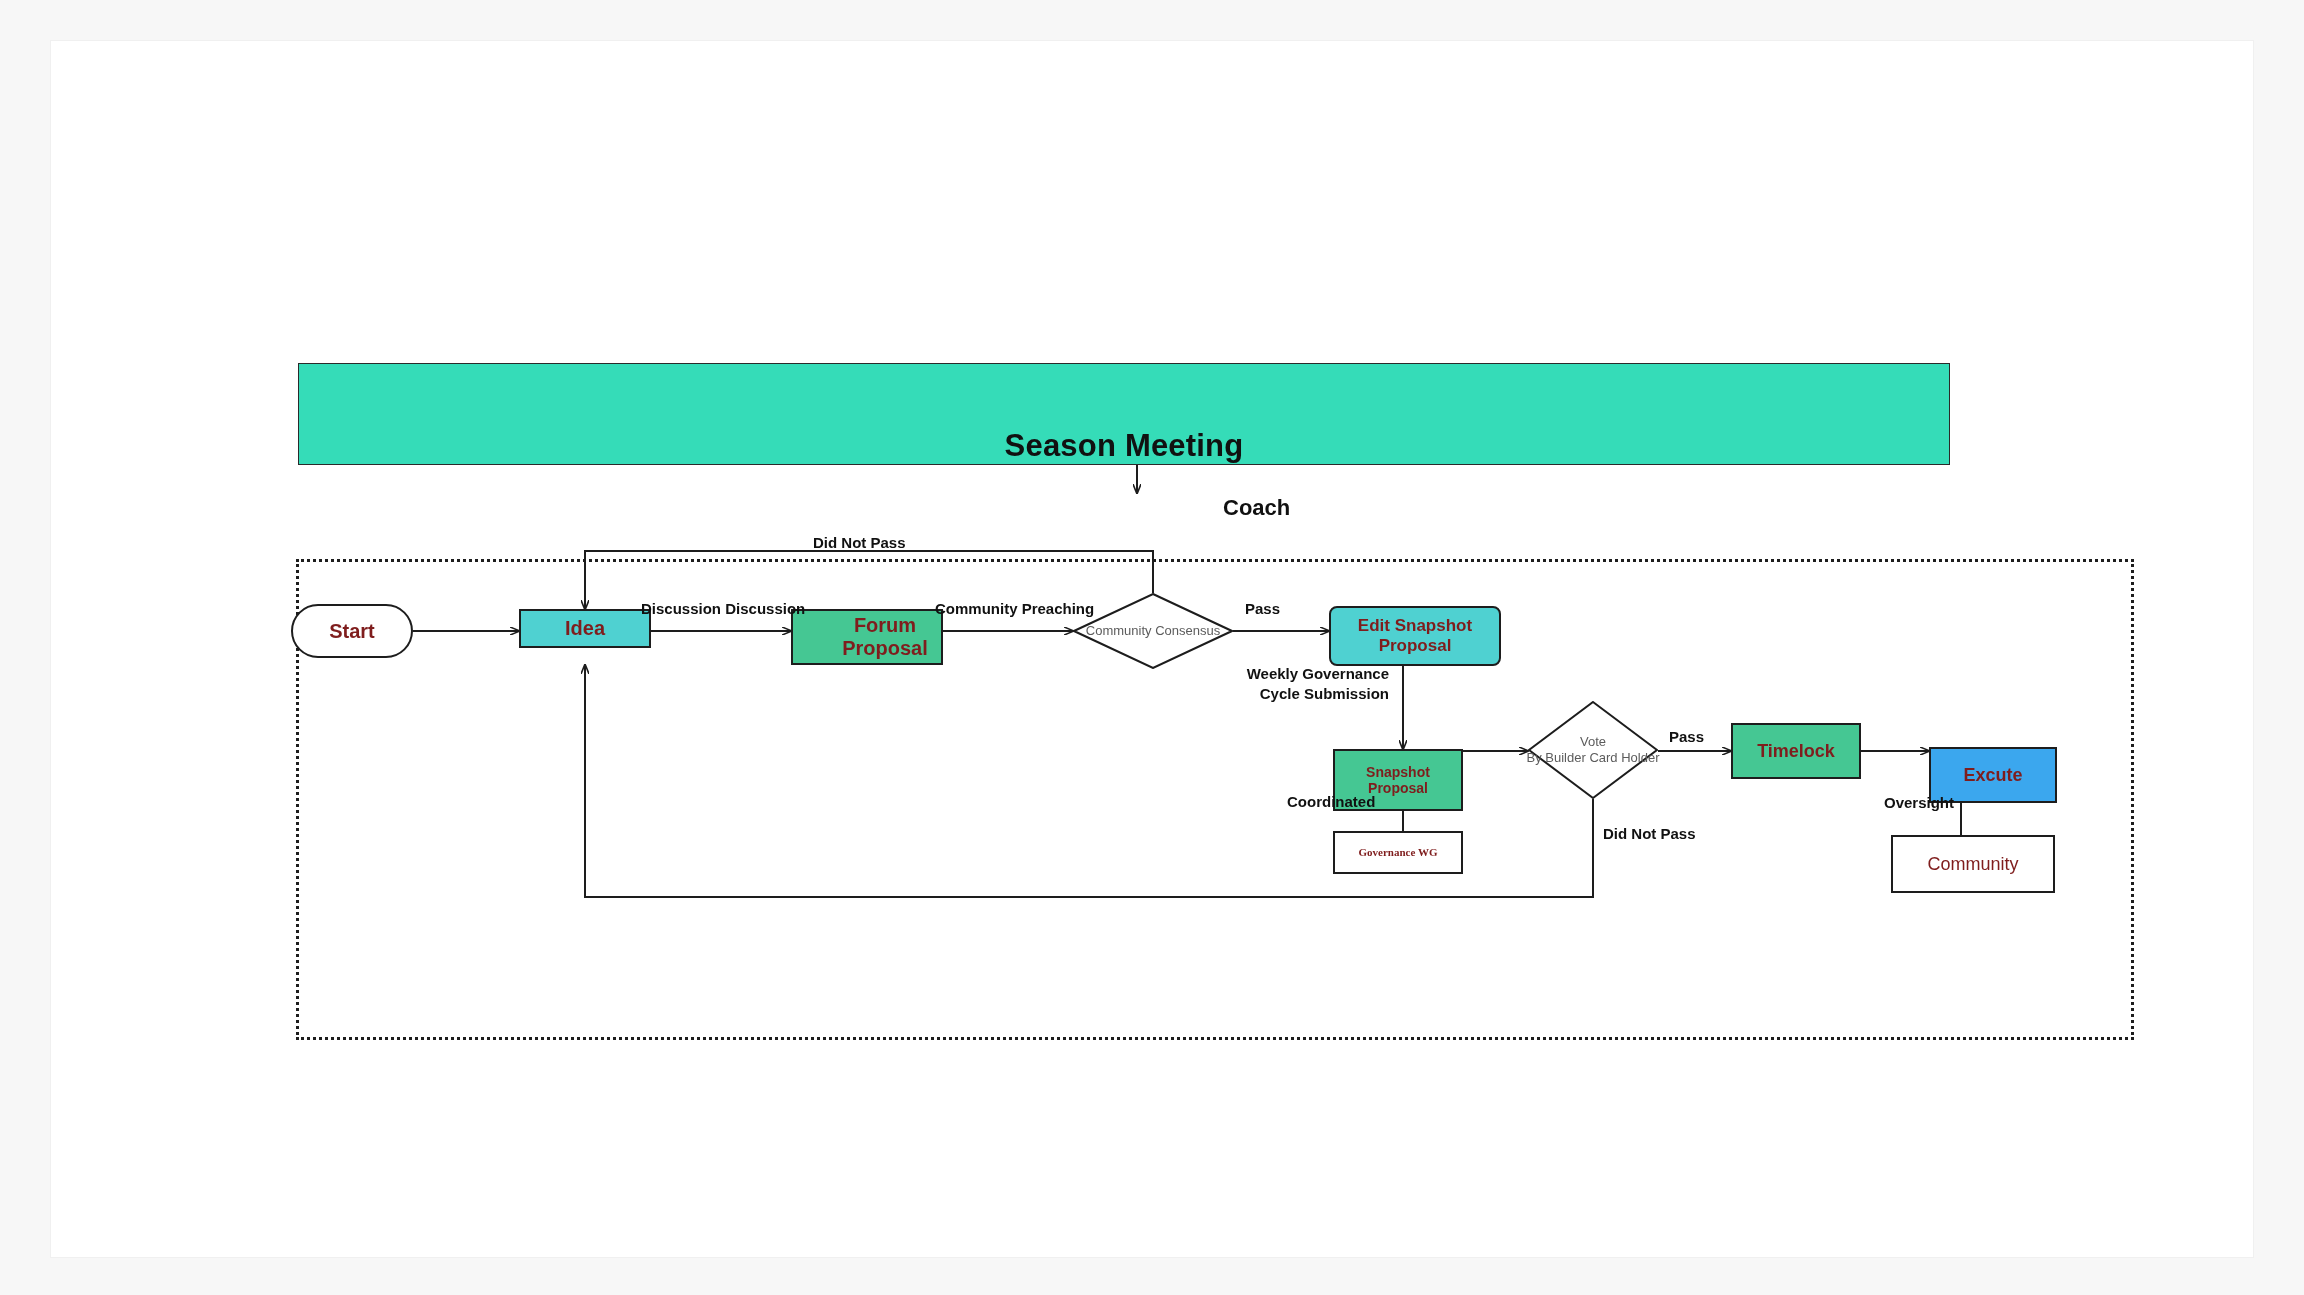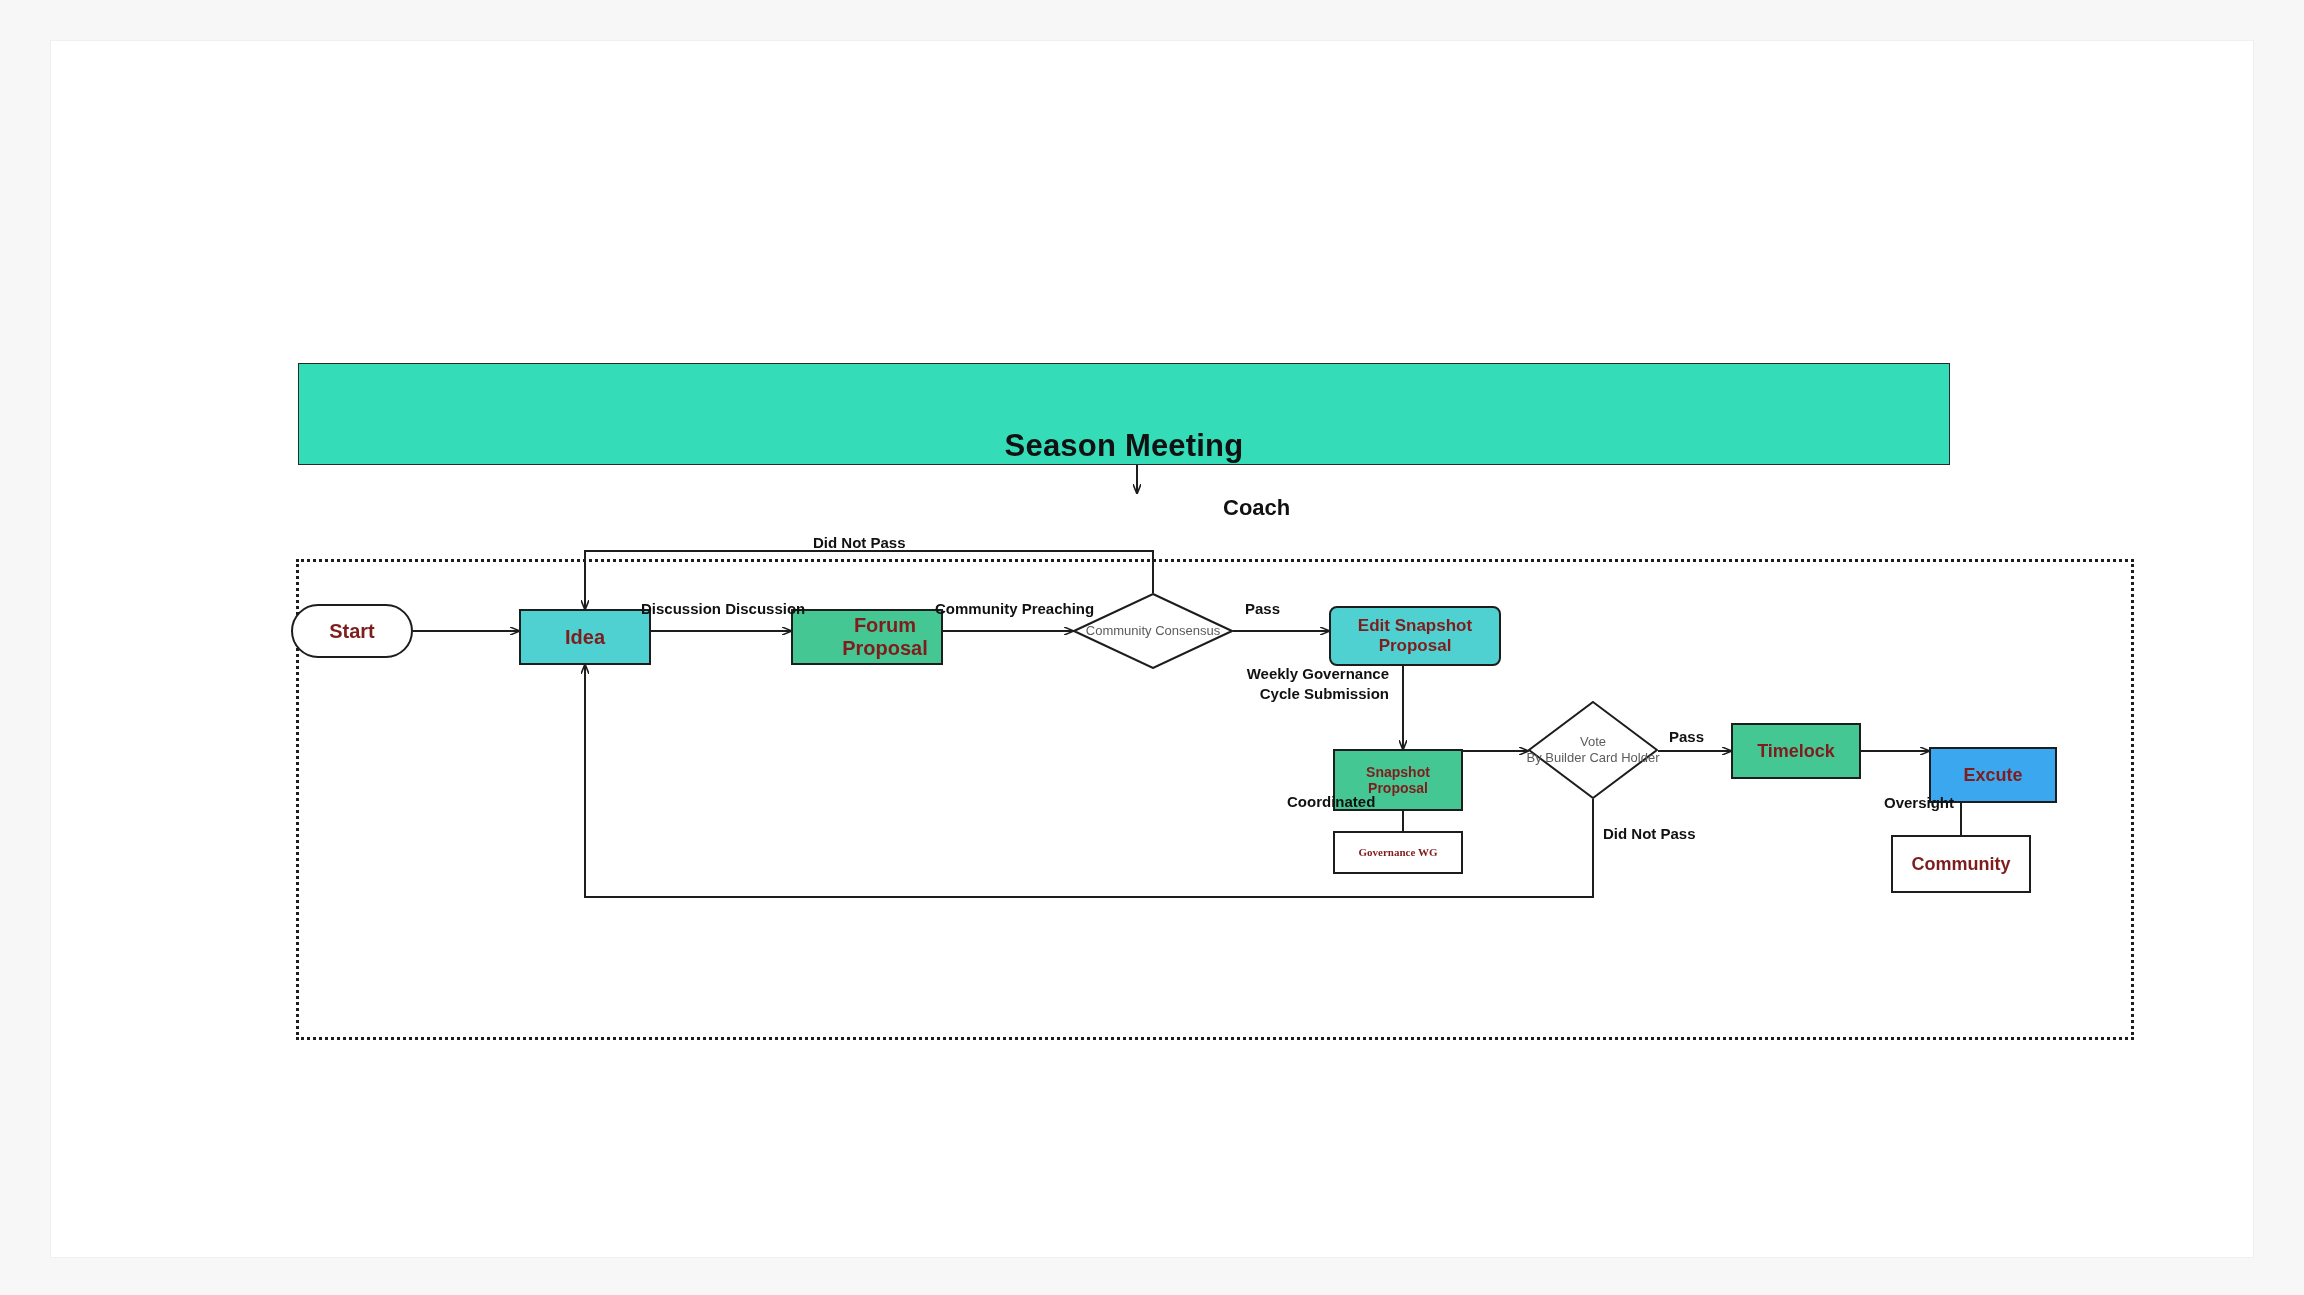--- a/index.html
+++ b/index.html
@@ -172,21 +172,21 @@
     </div>
 
     <div id="coach-label">Coach</div>
 
     <div id="flow-container"></div>
 
     <div class="node terminator" style="left:240px; top:563px; width:122px; height:54px; font-size:20px; background:#ffffff;">
       <span>Start</span>
     </div>
 
-    <div class="node" style="left:468px; top:568px; width:132px; height:56px; font-size:20px; background:#4fd1d1;">
+    <div class="node" style="left:468px; top:568px; width:132px; height:39px; font-size:20px; background:#4fd1d1;">
       <span>Idea</span>
     </div>
 
     <div class="node" style="left:740px; top:568px; width:152px; height:56px; font-size:20px; background:#45c793;padding-left:36px;">
       <span>Forum Proposal</span>
     </div>
 
     <div class="diamond-wrap" style="left:1022px; top:552px; width:160px; height:76px;">
       <svg width="160" height="76" viewBox="0 0 160 76" xmlns="http://www.w3.org/2000/svg">
         <polygon points="80,1 159,38 80,75 1,38" fill="#ffffff" stroke="#1d1d1d" stroke-width="2"></polygon>
@@ -219,21 +219,21 @@
     </div>
 
     <div class="node" style="left:1878px; top:682px; width:128px; height:56px; font-size:18px; background:#3ba7ee;margin-top:24px;">
       <span>Excute</span>
     </div>
 
     <div class="node plain" style="left:1282px; top:790px; width:130px; height:43px; font-size:11px;font-family:Liberation Serif, serif;">
       <span>Governance WG</span>
     </div>
 
-    <div class="node" style="left:1840px; top:794px; width:140px; height:58px; font-size:18px; font-weight:bold; background:#ffffff;">
+    <div class="node" style="left:1840px; top:794px; width:164px; height:58px; font-size:18px; font-weight:normal; background:#ffffff;">
       <span>Community</span>
     </div>
 
     <div class="edge-label" style="left:762px; top:492px;">
       <span>Did Not Pass</span>
     </div>
 
     <div class="edge-label" style="left:590px; top:558px;">
       <span>Discussion Discussion</span>
     </div>

